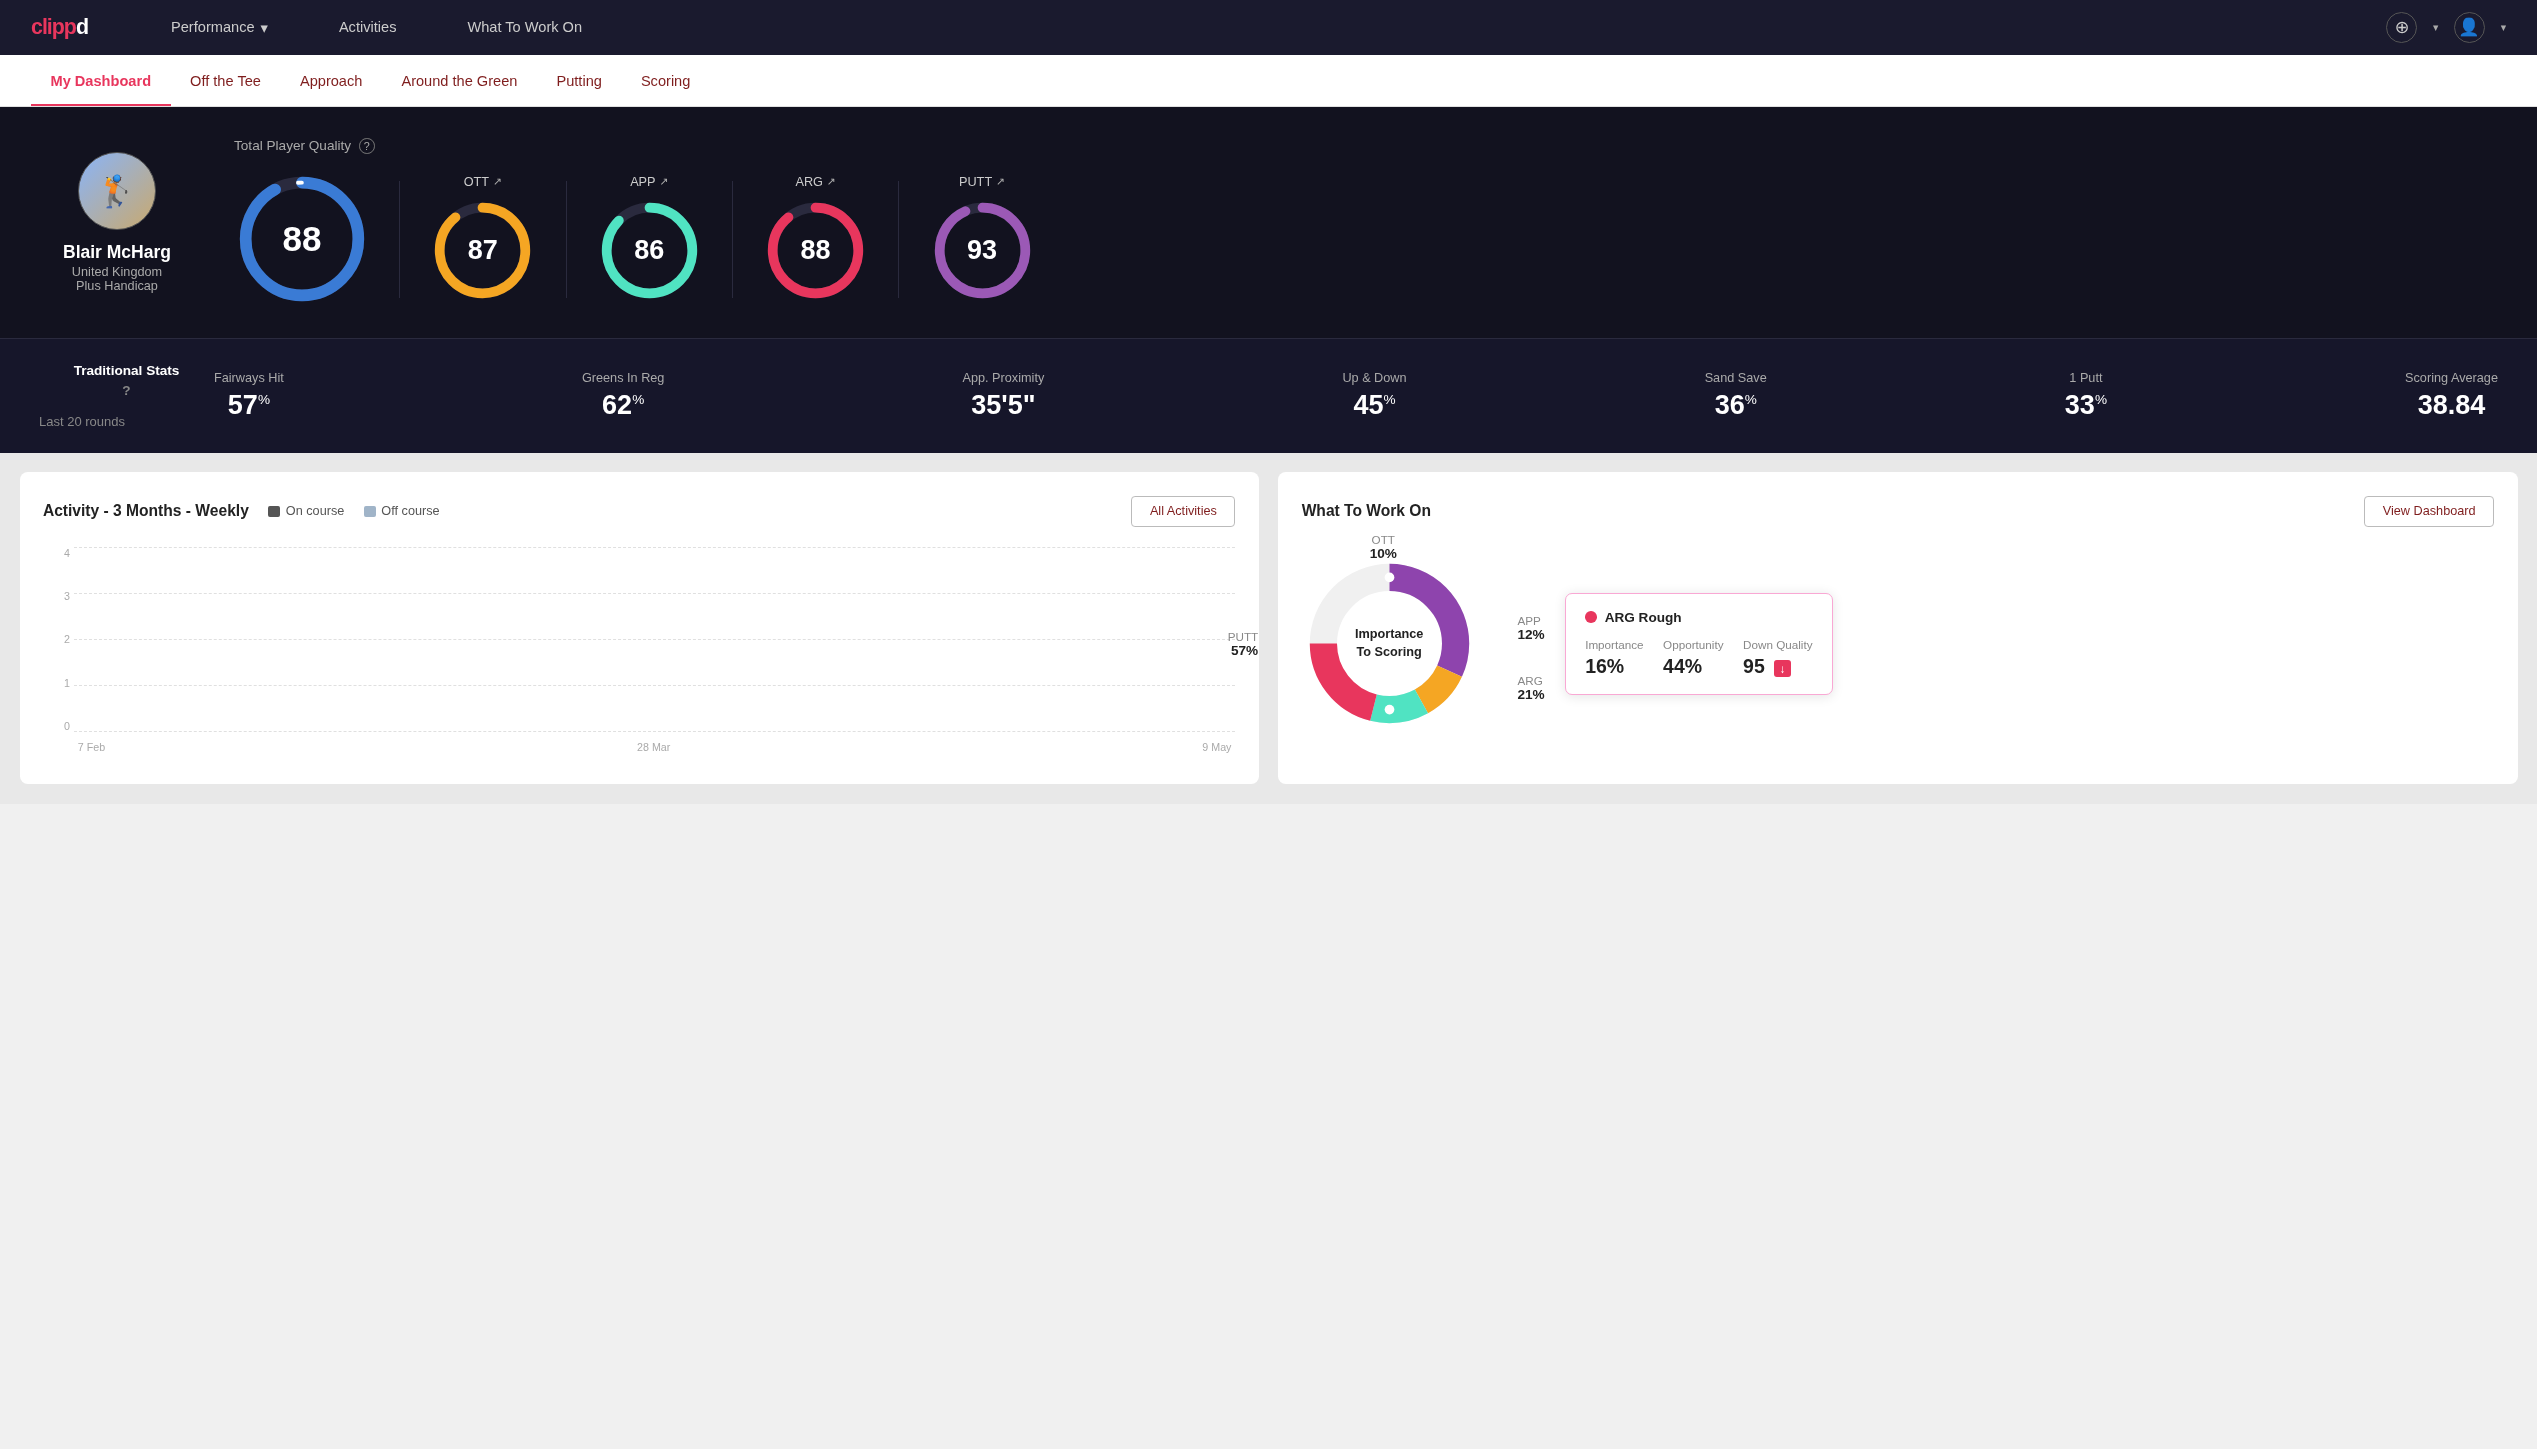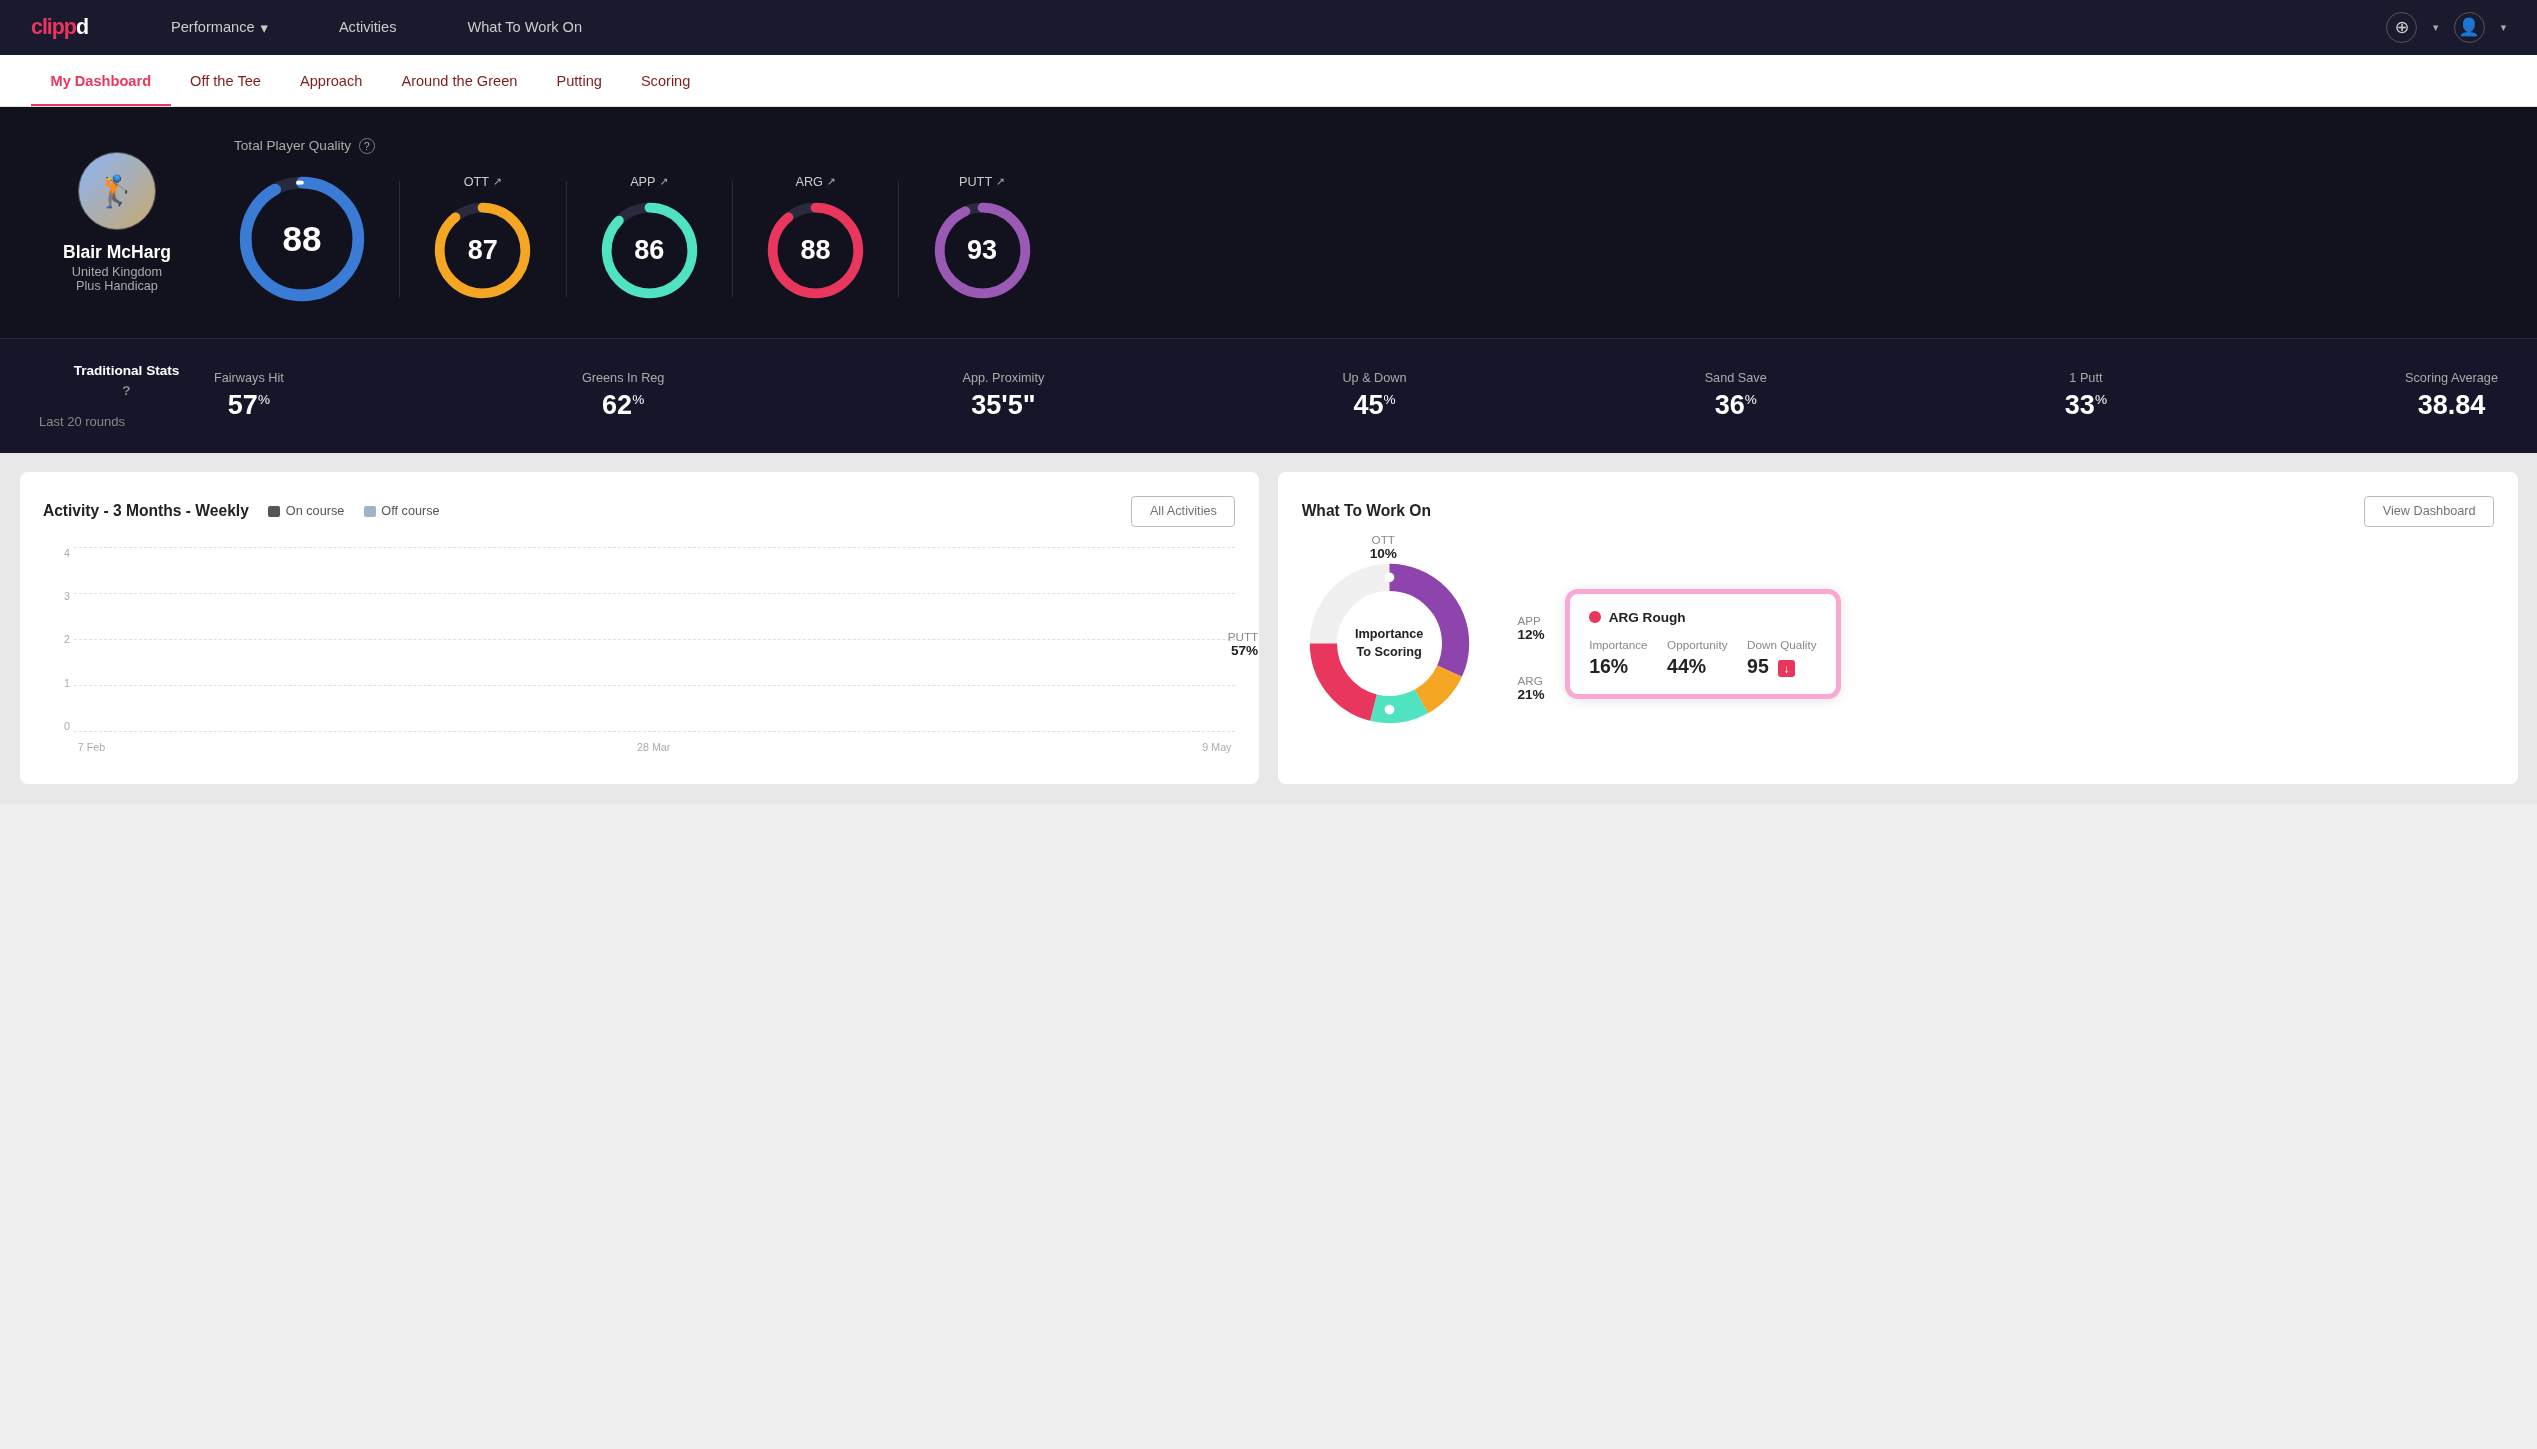--- a/index.html
+++ b/index.html
@@ -145,40 +145,40 @@
       background: #fff;
       border-radius: 7.8px;
       padding: 23.4px;
       flex: 1;
     }
     .panel-header { display: flex; align-items: center; justify-content: space-between; margin-bottom: 19.5px; }
     .panel-title { font-size: 15.6px; font-weight: 600; color: #222; }
     .panel-btn {
       border: 1.5px solid #bbb;
       background: #fff;
-      color: #737373;
+      color: #7f1d1d;
       padding: 7.8px 17.5px;
       border-radius: 3.9px;
       font-size: 12.7px;
       cursor: pointer;
     }
 
     
     .legend { display: flex; gap: 19.5px; align-items: center; }
     .legend-item { display: flex; align-items: center; gap: 5.8px; font-size: 12.7px; color: #555; }
     .legend-dot { width: 11.7px; height: 11.7px; border-radius: 1.9px; }
     .bar-group { display: flex; gap: 1.9px; align-items: flex-end; flex: 1; }
     .bar { border-radius: 1.9px 1.9px 0 0; min-width: 7.8px; }
     .bar-on { background: #555; }
     .bar-off { background: #a0b4c8; }
 
     .what-tooltip {
       background: #fff;
-      border: 5px solid #f9a8d4;
-      border-radius: 13px;
+      border: 1px solid #f9a8d4;
+      border-radius: 7px;
       padding: 15.6px 19.5px;
       min-width: 214px;
       box-shadow: 0 1.9px 11.7px rgba(0,0,0,0.1);
     }
     .tooltip-title { display: flex; align-items: center; gap: 7.8px; font-size: 13.6px; font-weight: 600; color: #222; margin-bottom: 13.6px; }
     .tooltip-dot { width: 11.7px; height: 11.7px; border-radius: 50%; background: #e8365d; }
     .tooltip-metrics { display: flex; gap: 19.5px; }
     .tooltip-metric { text-align: left; }
     .tooltip-metric-label { font-size: 11.7px; color: #888; margin-bottom: 3.9px; }
     .tooltip-metric-value { font-size: 19.5px; font-weight: 700; color: #222; }

